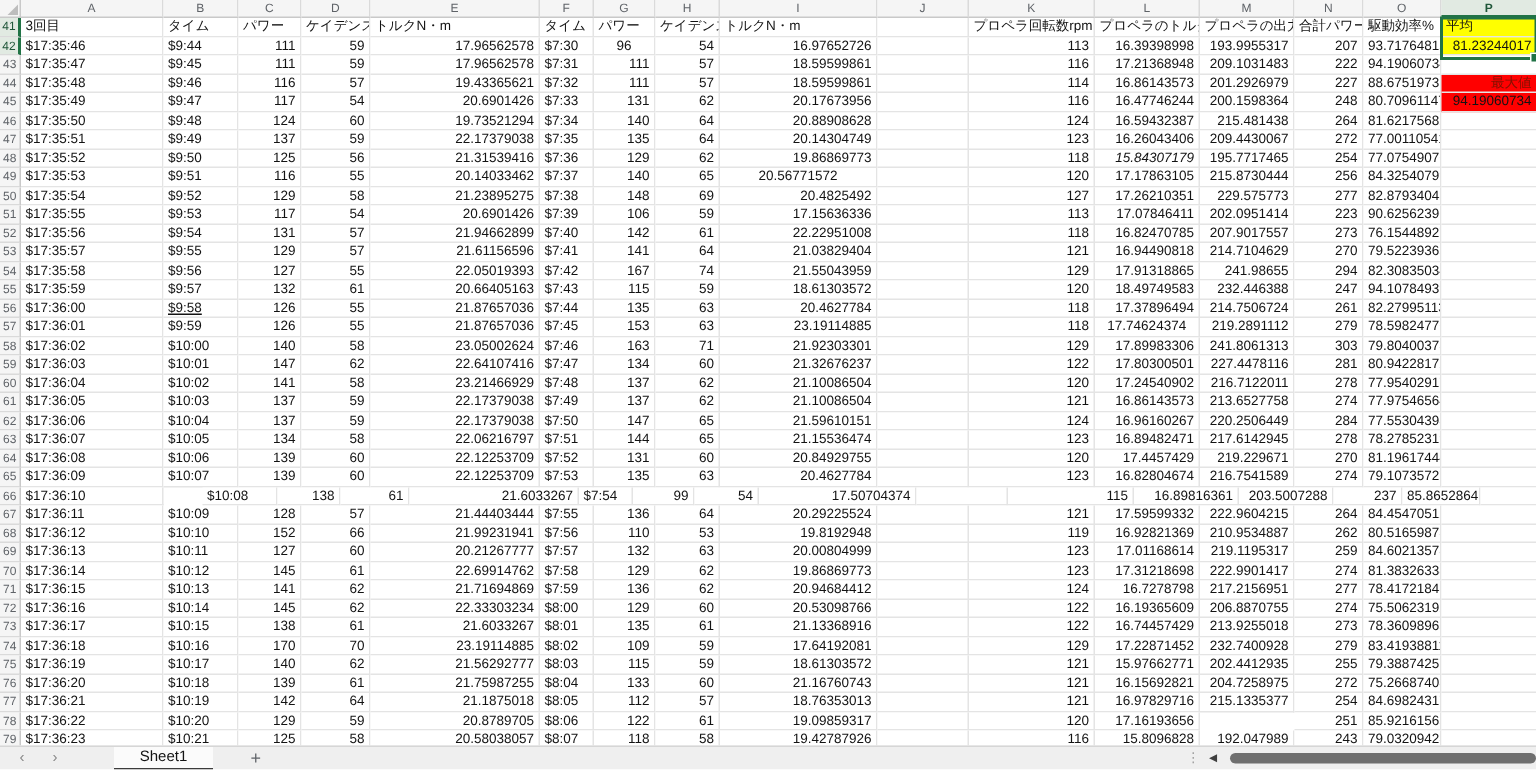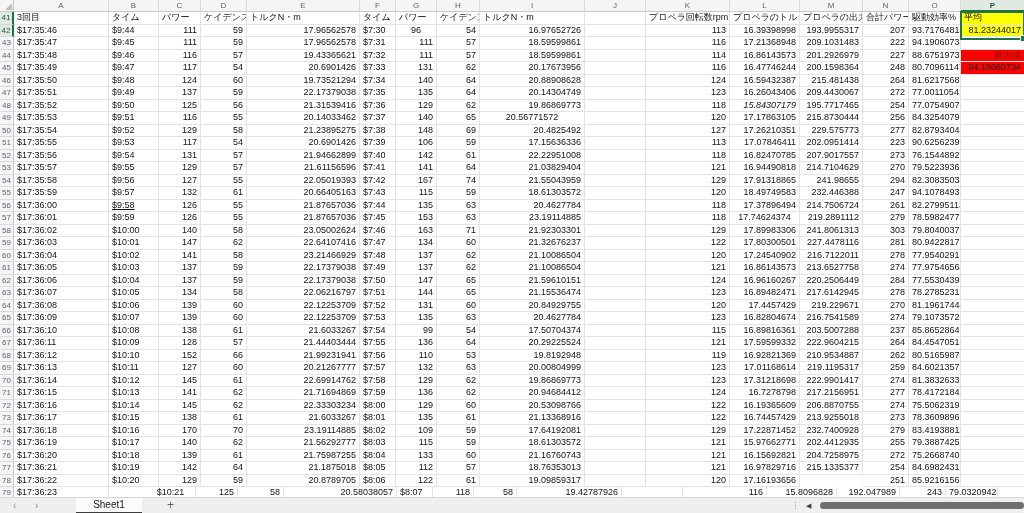--- a/index.html
+++ b/index.html
@@ -541,21 +541,21 @@
         <div class="cell" style="width: 84px; text-align: right;">123</div>
         <div class="cell" style="width: 70px; text-align: right;">16.82804674</div>
         <div class="cell" style="width: 63px; text-align: right;">216.7541589</div>
         <div class="cell" style="width: 46px; text-align: right;">274</div>
         <div class="cell" style="width: 52px; text-align: right;">79.10735727</div>
         <div class="cell" style="width: 64px; text-align: right;"></div>
       </div>
       <div class="grow">
         <div class="rownum">66</div>
         <div class="cell" style="width: 95px; text-align: left;">$17:36:10</div>
-        <div class="cell" style="width: 50px; text-align: left;">$10:08</div>
+        <div class="cell" style="width: 50px; text-align: left; margin-left: 26px;">$10:08</div>
         <div class="cell" style="width: 42px; text-align: right;">138</div>
         <div class="cell" style="width: 46px; text-align: right;">61</div>
         <div class="cell" style="width: 113px; text-align: right;">21.6033267</div>
         <div class="cell" style="width: 36px; text-align: left;">$7:54</div>
         <div class="cell" style="width: 41px; text-align: right;">99</div>
         <div class="cell" style="width: 43px; text-align: right;">54</div>
         <div class="cell" style="width: 105px; text-align: right;">17.50704374</div>
         <div class="cell" style="width: 61px; text-align: right;"></div>
         <div class="cell" style="width: 84px; text-align: right;">115</div>
         <div class="cell" style="width: 70px; text-align: right;">16.89816361</div>
@@ -788,21 +788,21 @@
         <div class="cell" style="width: 84px; text-align: right;">120</div>
         <div class="cell" style="width: 70px; text-align: right;">17.16193656</div>
         <div class="cell" style="width: 63px; text-align: left; margin-top: 33px;">215.6632553</div>
         <div class="cell" style="width: 46px; text-align: right;">251</div>
         <div class="cell" style="width: 52px; text-align: right;">85.92161565</div>
         <div class="cell" style="width: 64px; text-align: right;"></div>
       </div>
       <div class="grow">
         <div class="rownum">79</div>
         <div class="cell" style="width: 95px; text-align: left;">$17:36:23</div>
-        <div class="cell" style="width: 50px; text-align: center; margin-left: 37px;">$10:21</div>
+        <div class="cell" style="width: 50px; text-align: left;">$10:21</div>
         <div class="cell" style="width: 42px; text-align: right;">125</div>
         <div class="cell" style="width: 46px; text-align: right;">58</div>
         <div class="cell" style="width: 113px; text-align: right;">20.58038057</div>
         <div class="cell" style="width: 36px; text-align: left;">$8:07</div>
         <div class="cell" style="width: 41px; text-align: right;">118</div>
         <div class="cell" style="width: 43px; text-align: right;">58</div>
         <div class="cell" style="width: 105px; text-align: right;">19.42787926</div>
         <div class="cell" style="width: 61px; text-align: right;"></div>
         <div class="cell" style="width: 84px; text-align: right;">116</div>
         <div class="cell" style="width: 70px; text-align: right;">15.8096828</div>

